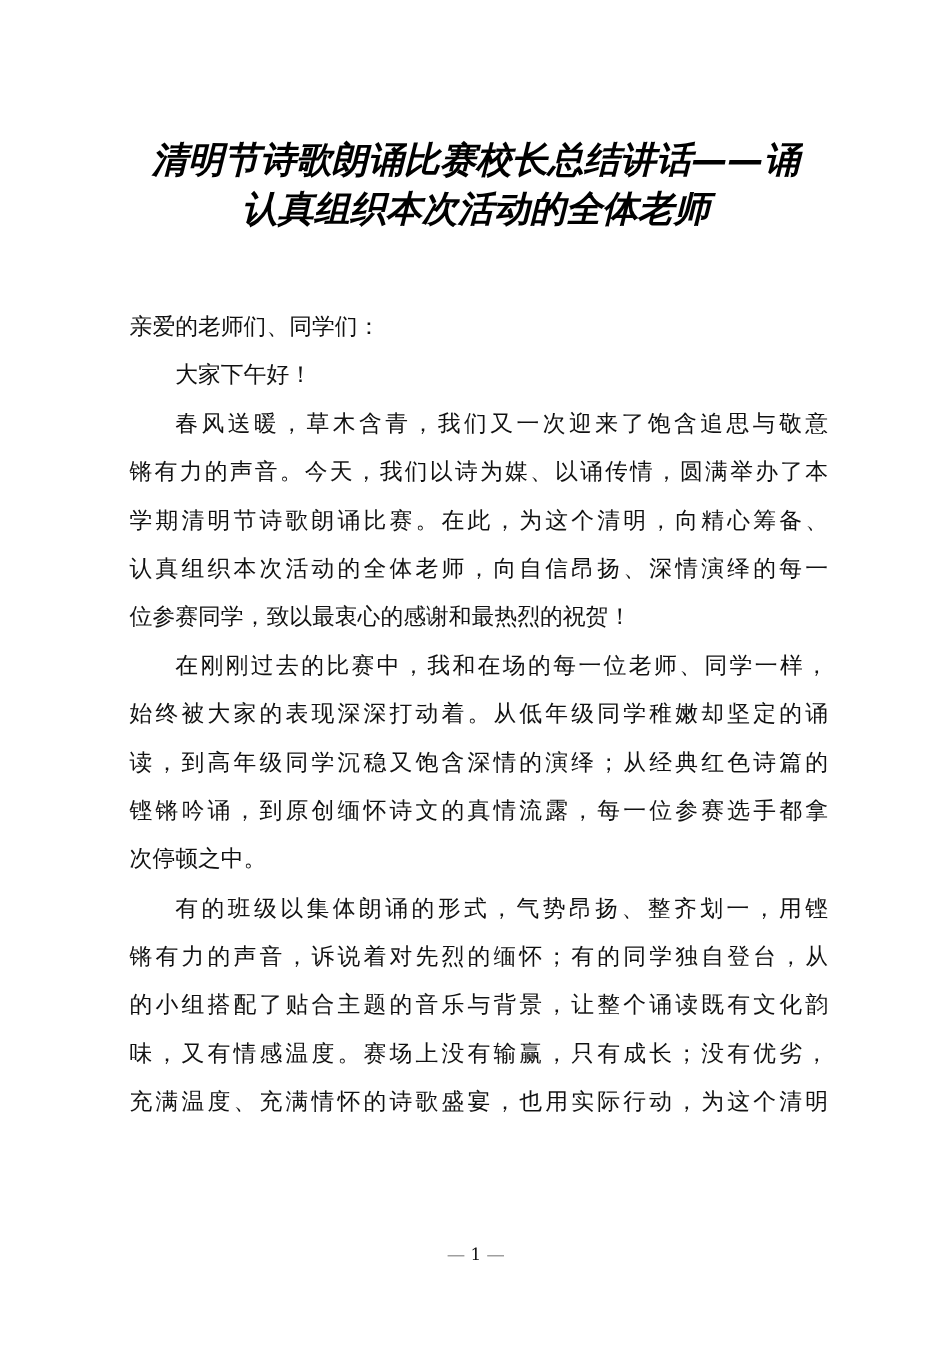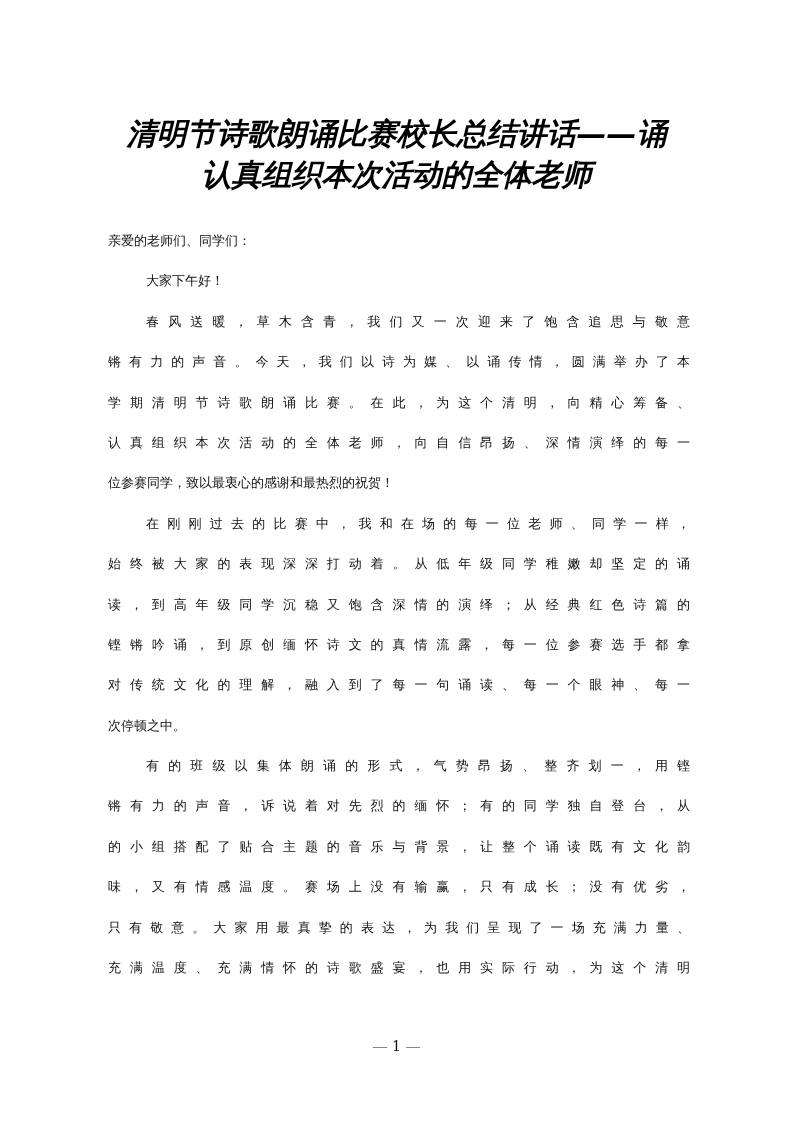--- a/index.html
+++ b/index.html
@@ -2,22 +2,22 @@
 <html><head>
 <meta charset="utf-8">
 <style>
   html, body { margin: 0; padding: 0; background: #ffffff; }
   body { width: 793px; height: 1122px; position: relative; overflow: hidden;
          font-family: "DejaVu Serif", "Liberation Serif", serif; color: #111; }
   .title { position: absolute; left: 100px; width: 593px; top: 113px;
            text-align: center; font-family: "DejaVu Sans", "Liberation Sans", sans-serif;
            font-weight: bold; font-size: 30px; line-height: 41px; letter-spacing: 0px; color: #000; }
   .title div { white-space: nowrap; font-style: italic; }
-  .body { position: absolute; left: 108px; top: 221px; width: 582px;
-          font-size: 13px; line-height: 40.4px; }
+  .body { position: absolute; left: 108px; top: 252px; width: 582px;
+          font-size: 19px; line-height: 40.4px; }
   .line { white-space: nowrap; height: 40.4px; text-align: justify; text-align-last: justify; }
   .line.last { text-align-last: left; }
   .indent { padding-left: 38px; }
   .footer { position: absolute; left: 0; width: 793px; top: 1038px; text-align: center;
             font-size: 14px; color: #111; }
   .dash { display: inline-block; width: 14px; height: 1px; background: #888; vertical-align: middle; margin: 0 5px; }
 </style>
 </head>
 <body>
 
@@ -36,29 +36,27 @@
     <div class="line">学期清明节诗歌朗诵比赛。在此，为这个清明，向精心筹备、</div>
     <div class="line">认真组织本次活动的全体老师，向自信昂扬、深情演绎的每一</div>
     <div class="line last">位参赛同学，致以最衷心的感谢和最热烈的祝贺！</div>
   </div>
 
   <div>
     <div class="line indent">在刚刚过去的比赛中，我和在场的每一位老师、同学一样，</div>
     <div class="line">始终被大家的表现深深打动着。从低年级同学稚嫩却坚定的诵</div>
     <div class="line">读，到高年级同学沉稳又饱含深情的演绎；从经典红色诗篇的</div>
     <div class="line">铿锵吟诵，到原创缅怀诗文的真情流露，每一位参赛选手都拿</div>
-    <div class="line">对传统文化的理解，融入到了每一句诵读、每一个眼神、每一</div>
     <div class="line last">次停顿之中。</div>
   </div>
 
   <div>
     <div class="line indent">有的班级以集体朗诵的形式，气势昂扬、整齐划一，用铿</div>
     <div class="line">锵有力的声音，诉说着对先烈的缅怀；有的同学独自登台，从</div>
     <div class="line">的小组搭配了贴合主题的音乐与背景，让整个诵读既有文化韵</div>
     <div class="line">味，又有情感温度。赛场上没有输赢，只有成长；没有优劣，</div>
-    <div class="line">只有敬意。大家用最真挚的表达，为我们呈现了一场充满力量、</div>
     <div class="line">充满温度、充满情怀的诗歌盛宴，也用实际行动，为这个清明</div>
   </div>
 </div>
 
 <div class="footer">
   <span class="dash"></span><span>1</span><span class="dash"></span>
 </div>
 
 </body></html>

